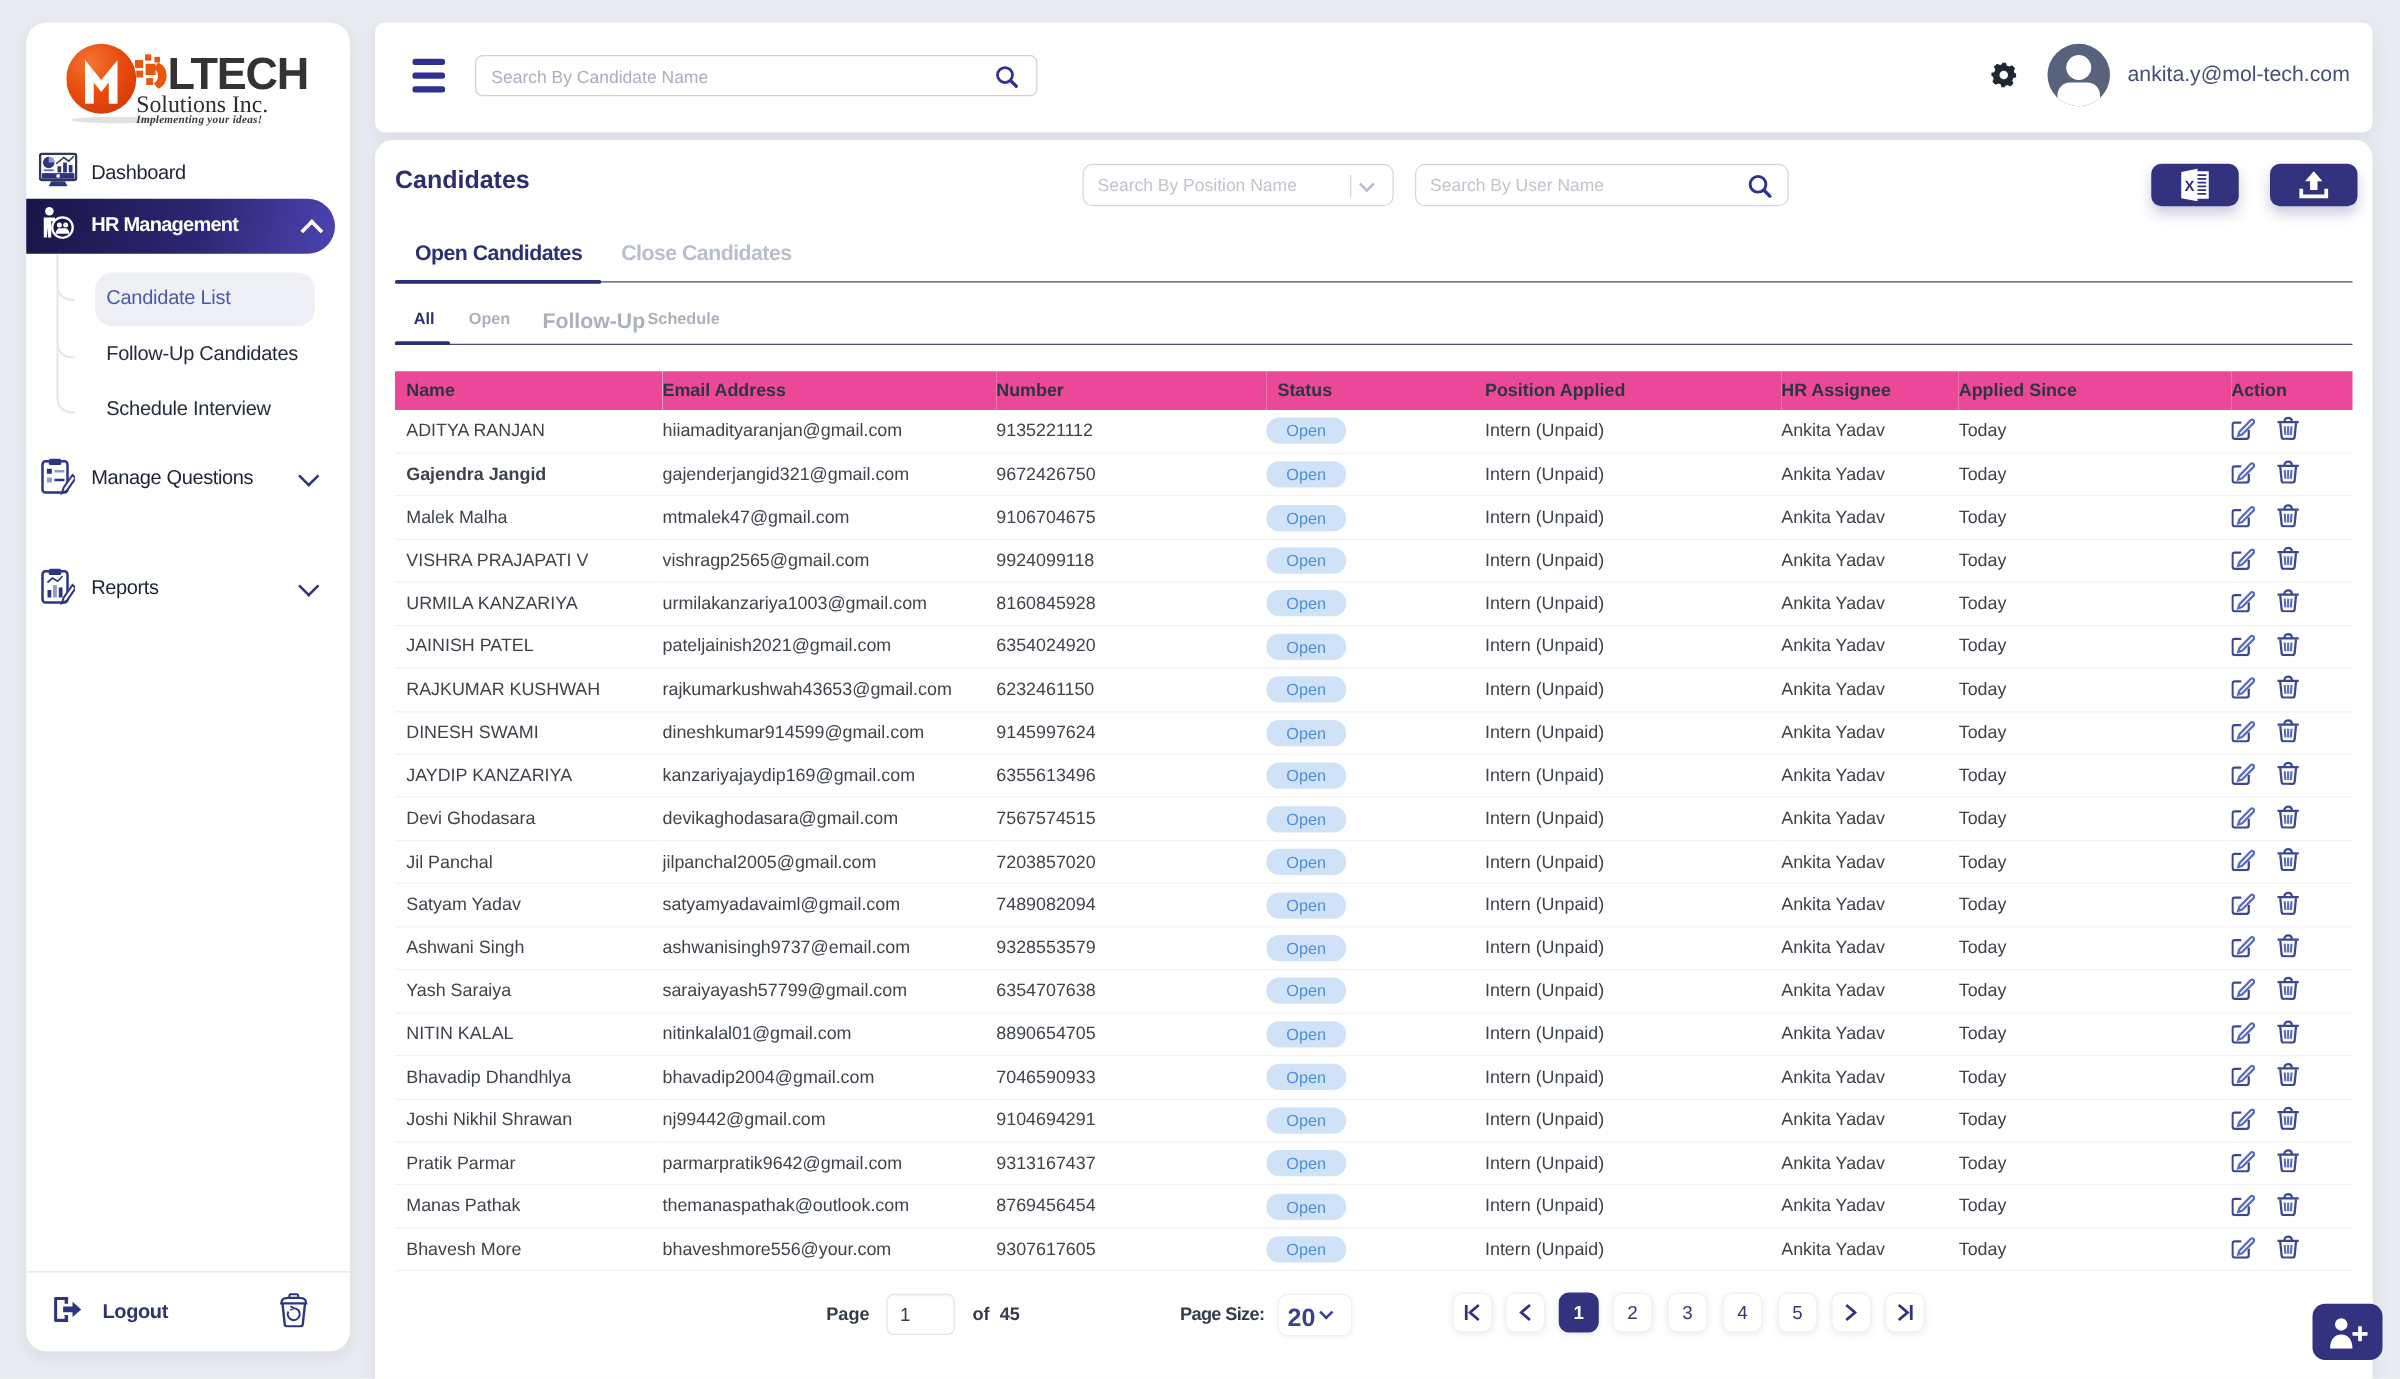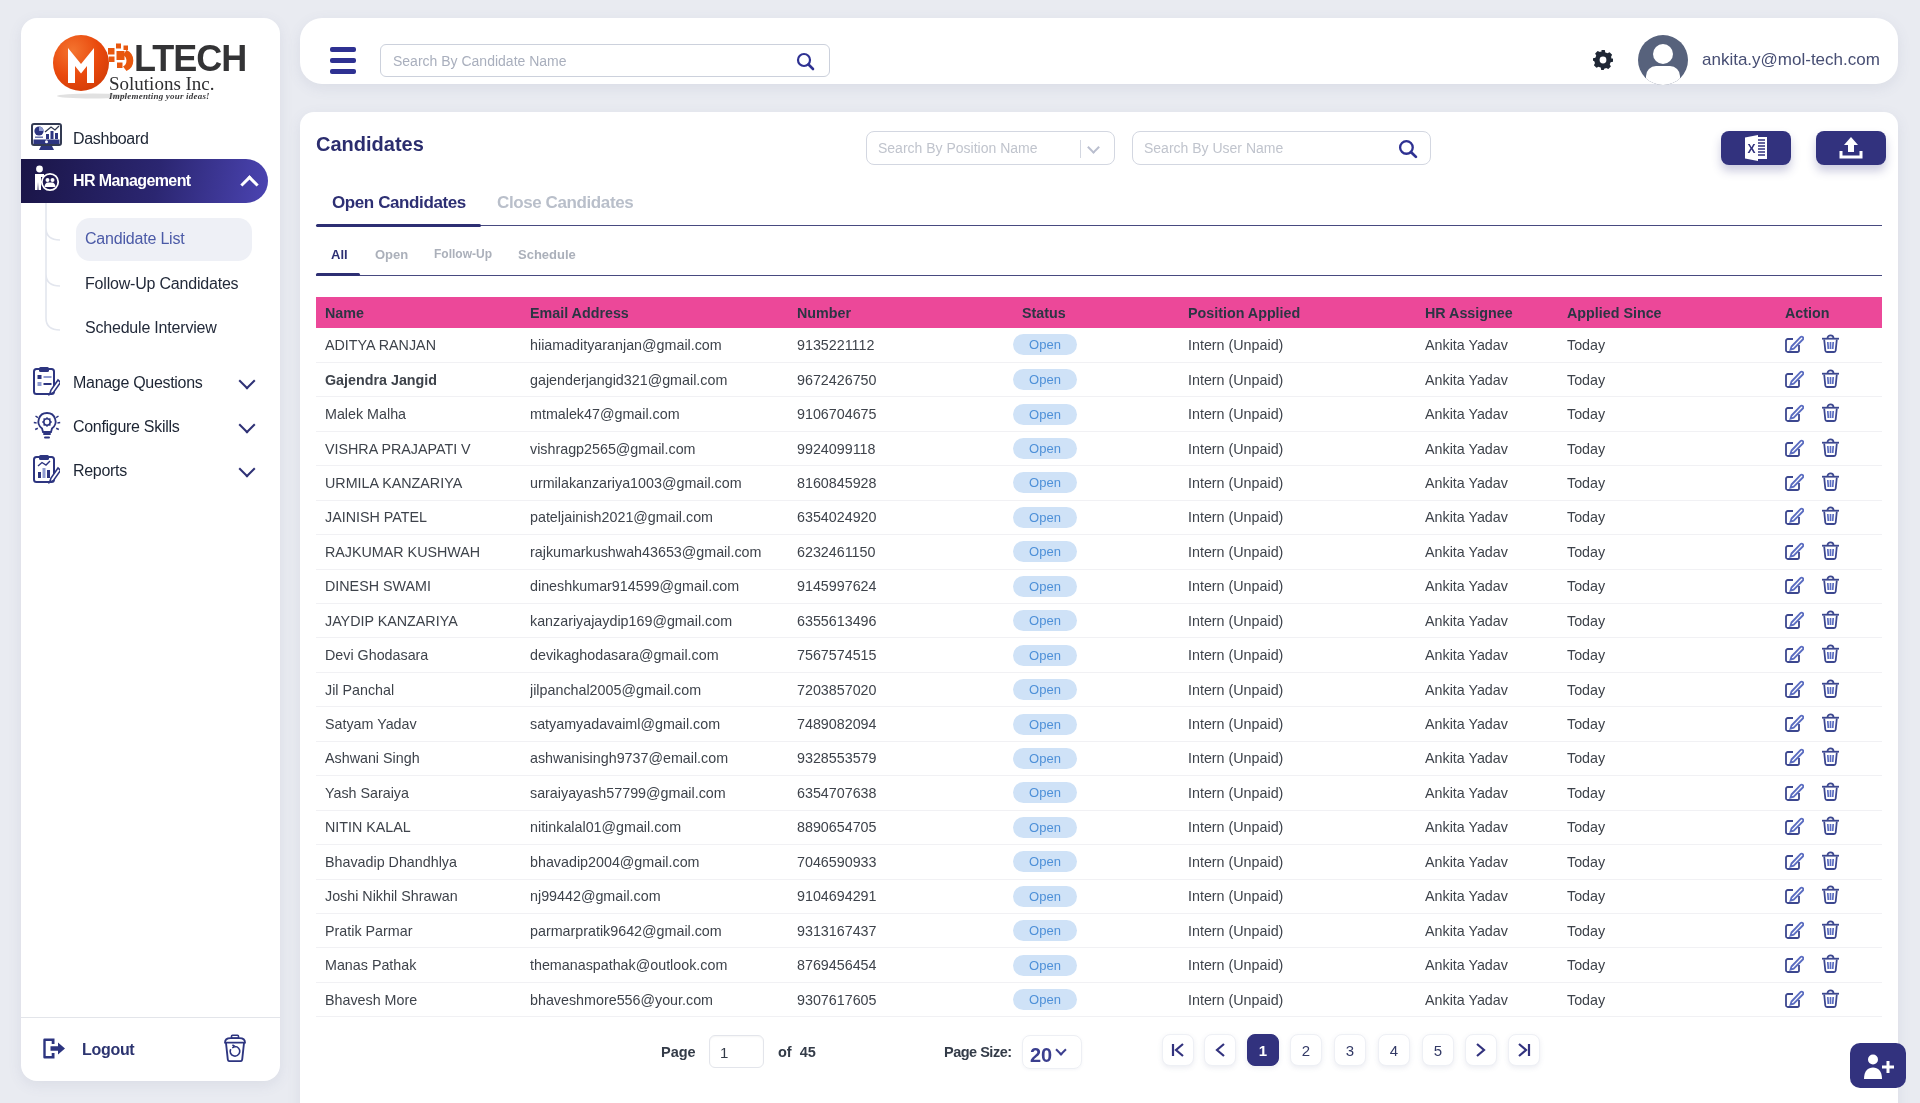--- a/index.html
+++ b/index.html
@@ -15,21 +15,21 @@
   #hrpill { left:0px; top:141px; width:247px; height:44px; border-radius:0 24px 24px 0;
             background:linear-gradient(100deg,#1a1547 0%, #2b2671 55%, #4b44b2 100%);
             display:flex; align-items:center; color:#fff; }
   #hrpill .navtext { color:#fff; font-weight:bold; letter-spacing:-0.6px; }
   .subitem { position:absolute; left:64px; font-size:16px; letter-spacing:-0.2px; color:#232a3a; }
   .chev { width:12px; height:12px; border-right:2.6px solid #2e3175; border-bottom:2.6px solid #2e3175; display:inline-block; }
   .chev.down { transform:rotate(45deg); }
   .chev.up { transform:rotate(-135deg); border-color:#fff; }
 
   
-  #topbar { left:300px; top:18px; width:1598px; height:66px; border-radius:22px; }
+  #topbar { left:300px; top:18px; width:1598px; height:88px; border-radius:8px; }
   .ham b { display:block; height:4.5px; background:#2e3192; border-radius:2px; margin-bottom:6.5px; }
   #searchmain { position:absolute; left:80px; top:26px; width:450px; height:33px; border:1px solid #ccd1dc; border-radius:6px; display:flex; align-items:center; }
   .ph { color:#a9afbd; font-size:14px; }
 
   
   #content { left:300px; top:112px; width:1598px; height:1060px; border-radius:14px; }
   .input { position:absolute; border:1px solid #d3d7e1; border-radius:8px; height:34px; background:#fff; display:flex; align-items:center; }
   .btn { position:absolute; width:70px; height:34px; border-radius:8px; background:#32327e; display:flex; align-items:center; justify-content:center; box-shadow:0 6px 10px rgba(50,50,126,.25); }
 
   table { border-collapse:collapse; table-layout:fixed; width:1566px; }
@@ -127,38 +127,20 @@
         <rect x="11.5" y="10" width="8" height="2" fill="#8f9bd0"></rect>
         <rect x="5.5" y="16" width="4" height="4" fill="#8f9bd0"></rect>
         <rect x="11.5" y="17" width="8" height="2" fill="#2d3580"></rect>
         <path d="M26 14 l-7 10 l-1.5 4.5 l4 -2 l7 -10 Z" fill="#fff" stroke="#2d3580" stroke-width="1.6"></path>
       </svg>
     </span>
     <span class="navtext" style="margin-left:11px;">Manage Questions</span>
     <span class="chev down" style="position:absolute; right:27px; top:12px;"></span>
   </div>
 
-  <div class="navrow" style="top:389px; height:40px;">
-    <span style="margin-left:11px; width:30px;">
-      <svg width="30" height="30" viewBox="0 0 30 30">
-        <path d="M15 3 a8.5 8.5 0 0 1 5 15.4 l-1 3.6 h-8 l-1 -3.6 A8.5 8.5 0 0 1 15 3 Z" fill="#fff" stroke="#2d3580" stroke-width="1.8"></path>
-        <rect x="11" y="23" width="8" height="2" rx="1" fill="#2d3580"></rect>
-        <rect x="12" y="26.5" width="6" height="2" rx="1" fill="#2d3580"></rect>
-        <circle cx="15" cy="12" r="3.2" fill="none" stroke="#2d3580" stroke-width="1.6"></circle>
-        <g stroke="#2d3580" stroke-width="1.4">
-          <path d="M15 7.2 V9 M15 15 v1.8 M10.2 12 H12 M18 12 h1.8 M11.6 8.6 l1.2 1.2 M17.2 14.2 l1.2 1.2 M18.4 8.6 l-1.2 1.2 M12.8 14.2 l-1.2 1.2"></path>
-        </g>
-        <g stroke="#2d3580" stroke-width="1.5">
-          <path d="M3.5 6 l2.4 1.6 M1.8 12.5 l2.8 .4 M3.2 19.5 l2.6 -1.2 M26.5 6 l-2.4 1.6 M28.2 12.5 l-2.8 .4 M26.8 19.5 l-2.6 -1.2"></path>
-        </g>
-      </svg>
-    </span>
-    <span class="navtext" style="margin-left:11px;">Configure Skills</span>
-    <span class="chev down" style="position:absolute; right:27px; top:12px;"></span>
-  </div>
 
   <div class="navrow" style="top:433px; height:40px;">
     <span style="margin-left:11px; width:30px;">
       <svg width="28" height="30" viewBox="0 0 28 30">
         <rect x="2" y="3" width="20" height="25" rx="2.5" fill="#fff" stroke="#2d3580" stroke-width="2"></rect>
         <rect x="7" y="1" width="10" height="5" rx="1.5" fill="#2d3580"></rect>
         <rect x="6" y="18" width="3" height="6" fill="#2d3580"></rect>
         <rect x="10.5" y="14" width="3" height="10" fill="#8f9bd0"></rect>
         <rect x="15" y="16" width="3" height="8" fill="#2d3580"></rect>
         <path d="M6 12 l4 -3.5 l4 2.5 l4 -4" stroke="#2d3580" stroke-width="1.4" fill="none"></path>
@@ -249,21 +231,21 @@
     </svg>
   </div>
 
   <div class="abs" style="left:32px; top:81px; font-size:17px; letter-spacing:-0.4px; font-weight:bold; color:#2d2f73;">Open Candidates</div>
   <div class="abs" style="left:197px; top:81px; font-size:17px; letter-spacing:-0.4px; font-weight:bold; color:#b9bfca;">Close Candidates</div>
   <div class="abs" style="left:16px; top:113px; width:1566px; height:1.4px; background:#474a80;"></div>
   <div class="abs" style="left:16px; top:111.5px; width:165px; height:3.6px; background:#2d2f73; border-radius:2px;"></div>
 
   <div class="abs" style="left:31px; top:135px; font-size:13px; font-weight:bold; color:#2d2f73;">All</div>
   <div class="abs" style="left:75px; top:135px; font-size:13px; font-weight:bold; color:#abb0ba;">Open</div>
-  <div class="abs" style="left:134px; top:135px; font-size:12px; font-weight:bold; color:#abb0ba;">Follow-Up</div>
+  <div class="abs" style="left:134px; top:135px; font-size:17px; font-weight:bold; color:#abb0ba;">Follow-Up</div>
   <div class="abs" style="left:218px; top:135px; font-size:13px; font-weight:bold; color:#abb0ba;">Schedule</div>
   <div class="abs" style="left:16px; top:162.5px; width:1566px; height:1.2px; background:#474a80;"></div>
   <div class="abs" style="left:16px; top:161px; width:44px; height:3.4px; background:#2d2f73; border-radius:2px;"></div>
 
   <div class="abs" style="left:16px; top:185px;">
     <table>
       <colgroup>
         <col style="width:214px">
           <col style="width:267px">
           <col style="width:216px">

